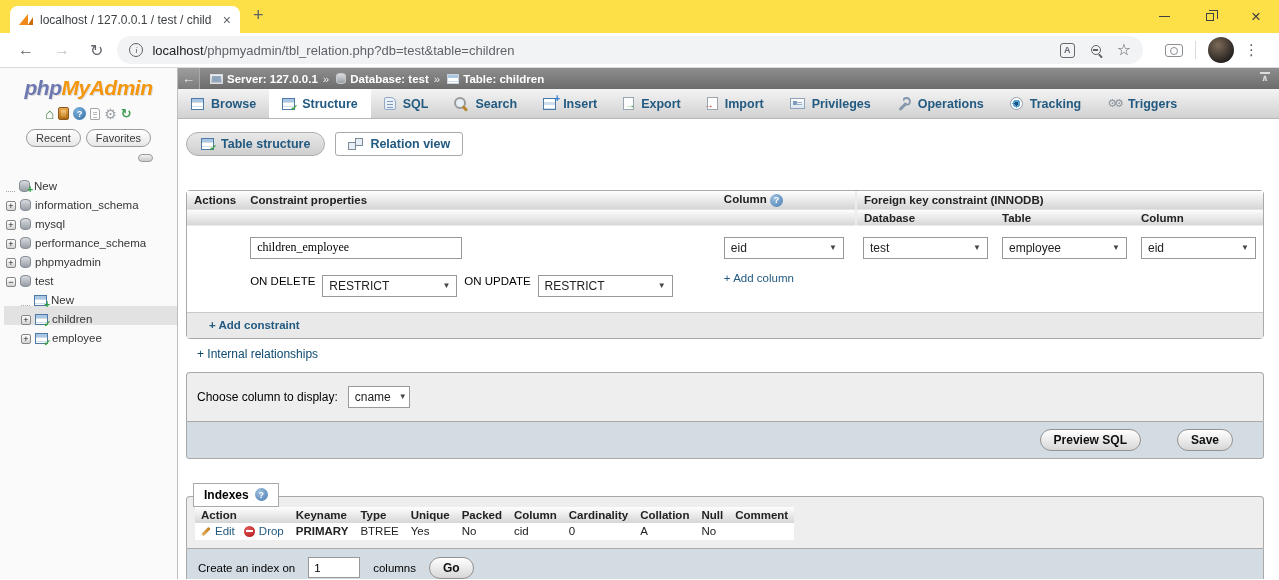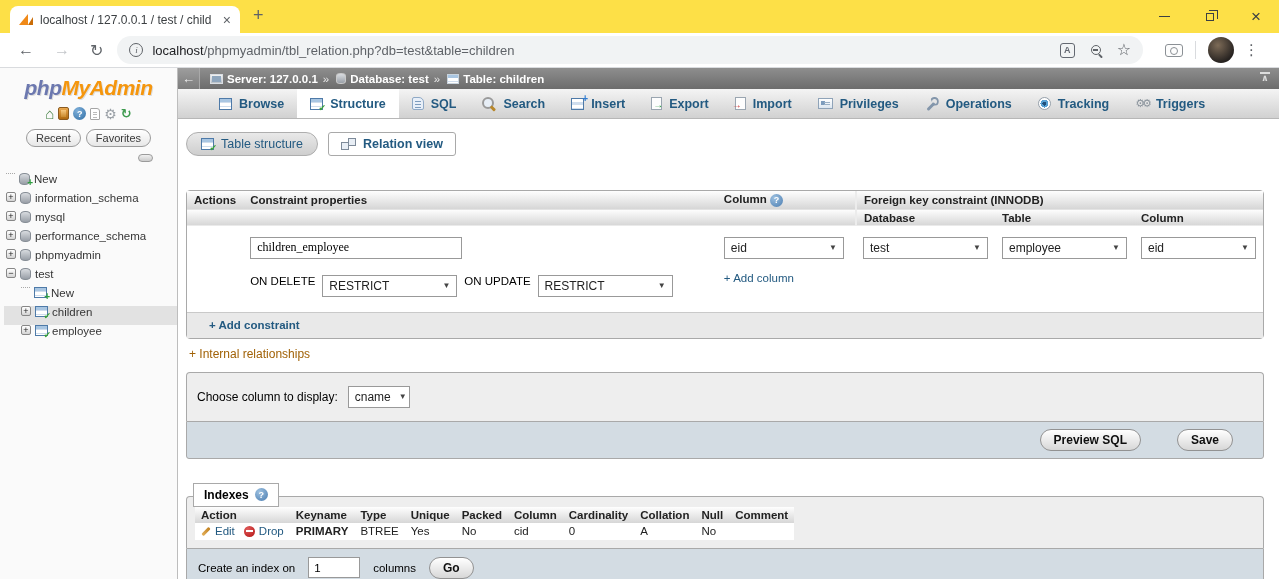--- a/index.html
+++ b/index.html
@@ -61,21 +61,21 @@
 .si-doc { width:10px; height:12px; background:#fff; border:1px solid #a5a5a5; border-radius:1px 3px 1px 1px; position:relative; }
 .si-doc::before { content:""; position:absolute; left:2px; top:3px; right:2px; height:6px;
   background:repeating-linear-gradient(#bbb 0 1px, transparent 1px 2.5px); }
 .si-gear { font-size:14px; color:#9aa0a6; line-height:1; }
 .si-refresh { font-size:13px; color:#3e9b4f; font-weight:bold; line-height:1; }
 .side-btns { display:flex; justify-content:center; gap:5px; margin-top:7px; }
 .sbtn { border:1px solid #9b9b9b; border-radius:9px; background:linear-gradient(#fff,#e7e7e7); padding:2px 9px; font-size:11px; color:#3a3a3a; }
 .pagesel { display:flex; justify-content:flex-end; padding-right:24px; margin-top:7px; }
 .pagesel-ic { width:15px; height:8px; border:1px solid #9b9b9b; border-radius:4px; background:linear-gradient(#f0f0f0,#cbcbcb); }
 .tree { list-style:none; margin:11px 0 0; padding:0 0 0 4px; }
-.trow { height:19px; display:flex; align-items:flex-start; gap:4px; padding-left:2px; }
+.trow { height:19px; display:flex; align-items:flex-end; gap:4px; padding-left:2px; }
 .trow.sub { padding-left:17px; }
 .trow.selected { background:#e2e2e2; }
 .stub { width:9px; border-top:1px dotted #a8a8a8; flex:none; }
 .exp { width:10px; height:10px; border:1px solid #878787; border-radius:2px; background:linear-gradient(#fff,#d4d4d4);
   font-size:9px; line-height:8px; text-align:center; color:#222; flex:none; }
 .icn-db { width:11px; height:12px; background:linear-gradient(#d9dce0,#989ea6); border:1px solid #868d95; border-radius:5px/3.5px; flex:none; position:relative; }
 .icn-db.newdb::after { content:"+"; position:absolute; right:-4px; bottom:-4px; color:#2d9e3f; font-weight:bold; font-size:10px; }
 .icn-tbl { width:13px; height:11px; border:1px solid #4e7aa8; flex:none; position:relative;
   background:linear-gradient(#a9c6e2,#a9c6e2) 0 0/100% 3px no-repeat, repeating-linear-gradient(#fff 0 3px,#cfdded 3px 4px); }
 .icn-tbl.newt::after { content:"+"; position:absolute; right:-4px; bottom:-5px; color:#2d9e3f; font-weight:bold; font-size:10px; }
@@ -92,21 +92,21 @@
 .ci-server { width:13px; height:10px; background:linear-gradient(#f2f2f2,#b9bfc6); border:1px solid #dadee3; position:relative; }
 .ci-server::before { content:""; position:absolute; inset:1px; background:#8fa6bd; }
 .ci-db { width:10px; height:11px; background:linear-gradient(#d9dce0,#9aa0a8); border:1px solid #c9c9c9; border-radius:4.5px/3px; }
 .ci-tbl { width:12px; height:10px; border:1px solid #c9d4de; background:linear-gradient(#a9c6e2,#a9c6e2) 0 0/100% 3px no-repeat,
   repeating-linear-gradient(#fff 0 2.5px,#cfdded 2.5px 3.5px); }
 .sep { margin:0 5px; font-weight:normal; color:#e8e8e8; }
 .crumb-collapse { position:absolute; right:9px; top:4px; display:flex; flex-direction:column; align-items:center; }
 .crumb-collapse .bar { width:10px; height:1.5px; background:#dcdcdc; margin-bottom:0; }
 .crumb-collapse .chev { font-size:9px; color:#dcdcdc; line-height:8px; }
 
-.tabs { height:30px; background:linear-gradient(#f4f4f4,#d1d1d1); border-bottom:1px solid #b7b7b7; display:flex; flex:none;padding-left:28px; }
+.tabs { height:30px; background:linear-gradient(#f4f4f4,#d1d1d1); border-bottom:1px solid #b7b7b7; display:flex; flex:none; }
 .tab { display:flex; align-items:center; gap:7px; padding:0 13px; font-size:12.5px; font-weight:bold; color:#235a81; }
 .tab.active { background:#fff; }
 
 .ti { flex:none; display:inline-block; position:relative; }
 .t-browse,.t-structure { width:13px; height:12px; border:1px solid #4e7aa8;
   background:linear-gradient(#a9c6e2,#a9c6e2) 0 0/100% 3px no-repeat, repeating-linear-gradient(#fff 0 3px,#cfdded 3px 4px); }
 .t-structure::after { content:"✔"; position:absolute; right:-4px; bottom:-4px; color:#3aa23a; font-size:9px; font-weight:bold; }
 .t-sql { width:12px; height:13px; background:#e8eff8; border:1px solid #8fa9c6; border-radius:2px 5px 2px 2px; }
 .t-sql::after { content:""; position:absolute; left:2px; top:3px; right:2px; height:7px;
   background:repeating-linear-gradient(#7d9cbd 0 1px, transparent 1px 3px); }
@@ -130,21 +130,21 @@
 .t-track { width:13px; height:13px; border-radius:50%; border:1px solid #98a2ac;
   background:radial-gradient(circle,#1f4e79 0 2px,#57a0d3 2px 4px,#fff 4px 5.5px,#c9d4de 5.5px); }
 .t-trig { font-size:11px; color:#8a939c; letter-spacing:-3px; line-height:1; font-weight:normal; }
 .t-rel { width:15px; height:12px; background:linear-gradient(#9aa6b2 0 0) center/9px 1px no-repeat; }
 .t-rel::before { content:""; position:absolute; left:0; bottom:0; width:6px; height:6px; border:1px solid #7d8a99; background:#e8eef5; }
 .t-rel::after { content:""; position:absolute; right:0; top:0; width:6px; height:6px; border:1px solid #7d8a99; background:#e8eef5; }
 
 .content { flex:1; background:#fff; padding:13px 15px 0 8px; overflow:hidden; }
 .subtabs { display:flex; gap:10px; height:24px; }
 .pillbtn { display:flex; align-items:center; gap:7px; background:linear-gradient(#e9e9e9,#cecece); border:1px solid #aeaeae;
-  border-radius:12px; padding:0 14px; font-weight:normal; color:#235a81; font-size:12.5px; }
+  border-radius:12px; padding:0 14px; font-weight:bold; color:#235a81; font-size:12.5px; }
 .boxbtn { display:flex; align-items:center; gap:7px; background:#fff; border:1px solid #a9a9a9; border-radius:3px;
   padding:0 12px; font-weight:bold; color:#235a81; font-size:12.5px; }
 
 .fieldset { position:relative; border:1px solid #a9a9a9; background:#eee; border-radius:4px; }
 .legend { position:absolute; top:-14px; left:6px; background:#fff; border:1px solid #a9a9a9; padding:4px 10px;
   font-weight:bold; font-size:12px; color:#000; display:flex; align-items:center; gap:6px; white-space:nowrap; }
 .help { width:13px; height:13px; border-radius:50%; background:radial-gradient(circle at 35% 30%, #9cc0e0, #4a7cb0);
   color:#fff; font-size:9px; font-weight:bold; display:inline-flex; align-items:center; justify-content:center; flex:none; }
 
 .fk { margin-top:34px; }
@@ -159,21 +159,21 @@
 .ondel { margin-top:16px; display:flex; align-items:flex-start; gap:7px; padding-bottom:15px; }
 .lbl { font-size:11.5px; color:#000; white-space:nowrap; }
 .sel { display:inline-flex; justify-content:space-between; align-items:center; height:22px; background:#fff;
   border:1px solid #999; padding:0 6px; font-size:12px; color:#222; }
 .sel::after { content:"▼"; font-size:8px; color:#444; margin-left:8px; }
 .w135 { width:135px; } .w120 { width:120px; } .w125 { width:125px; } .w115 { width:115px; } .w62 { width:62px; }
 .addcol { margin-top:13px; }
 .link { color:#235a81; } .bold { font-weight:bold; }
 .addrow td { background:#e9e9e9; border-top:1px solid #c9c9c9; padding:6px 22px 7px; }
 
-.intrel { margin:8px 0 0 3px; color:#a16207; font-size:12px; }
+.intrel { margin:8px 0 0 11px; color:#0c4a6e; font-size:12px; }
 
 .choose { margin-top:11px; border-radius:4px 4px 0 0; border-bottom:none; padding:13px 10px; display:flex; align-items:center; gap:10px; font-size:12px; color:#000; }
 .tfoot { border:1px solid #a9a9a9; background:#d3dce3; }
 .tfoot.actionsbar { height:38px; display:flex; align-items:center; justify-content:flex-end; gap:36px; padding-right:30px; border-radius:0 0 3px 3px; }
 .pill { background:linear-gradient(#fff,#d7d7d7); border:1px solid #929292; border-radius:12px; padding:3px 13px;
   font-weight:bold; font-size:12px; color:#0f0f0f; white-space:nowrap; }
 
 .idx { margin-top:37px; border-radius:4px 4px 0 0; border-bottom:none; padding:10px 8px 8px; }
 .idxtable { width:592px; border-collapse:collapse; background:#fff; }
 .idxtable th { background:linear-gradient(#fefefe,#d6d6d6); font-size:11.5px; font-weight:bold; text-align:left; padding:1px 6px; height:16px; }

